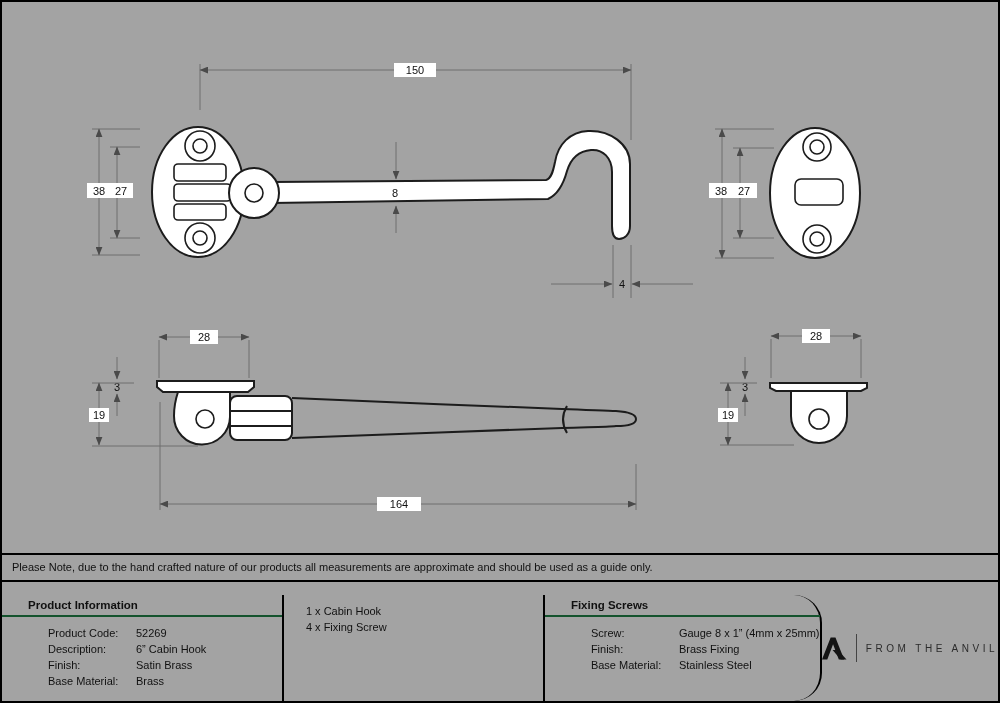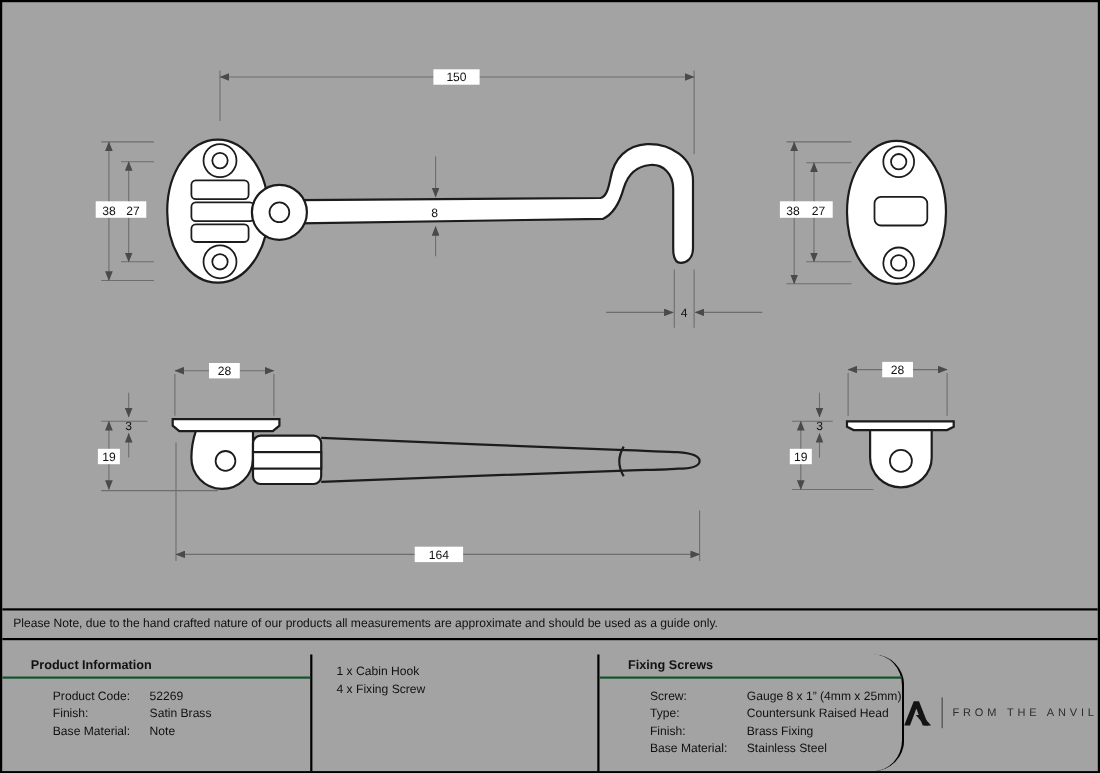--- a/index.html
+++ b/index.html
@@ -189,47 +189,47 @@
     <div class="tbl">
 
       <div class="col col1">
         <div class="colHead">Product Information</div>
         <div class="colBody">
           <div class="kv">
             <span class="k">Product Code:</span>
             <span class="v">52269</span>
           </div>
           <div class="kv">
+            <span class="k">Description:</span>
+            <span class="v">6” Cabin Hook</span>
+          </div>
+          <div class="kv">
             <span class="k">Finish:</span>
             <span class="v">Satin Brass</span>
           </div>
           <div class="kv">
             <span class="k">Base Material:</span>
-            <span class="v">Note</span>
+            <span class="v">Brass</span>
           </div>
         </div>
       </div>
 
       <div class="col col2">
         <div class="colBody" style="padding-left:22px;">
           <div>1 x Cabin Hook</div>
           <div>4 x Fixing Screw</div>
         </div>
       </div>
 
       <div class="col col3">
         <div class="colHead">Fixing Screws</div>
         <div class="colBody">
           <div class="kv">
             <span class="k">Screw:</span>
             <span class="v">Gauge 8 x 1” (4mm x 25mm)</span>
-          </div>
-          <div class="kv">
-            <span class="k">Type:</span>
-            <span class="v">Countersunk Raised Head</span>
           </div>
           <div class="kv">
             <span class="k">Finish:</span>
             <span class="v">Brass Fixing</span>
           </div>
           <div class="kv">
             <span class="k">Base Material:</span>
             <span class="v">Stainless Steel</span>
           </div>
         </div>

